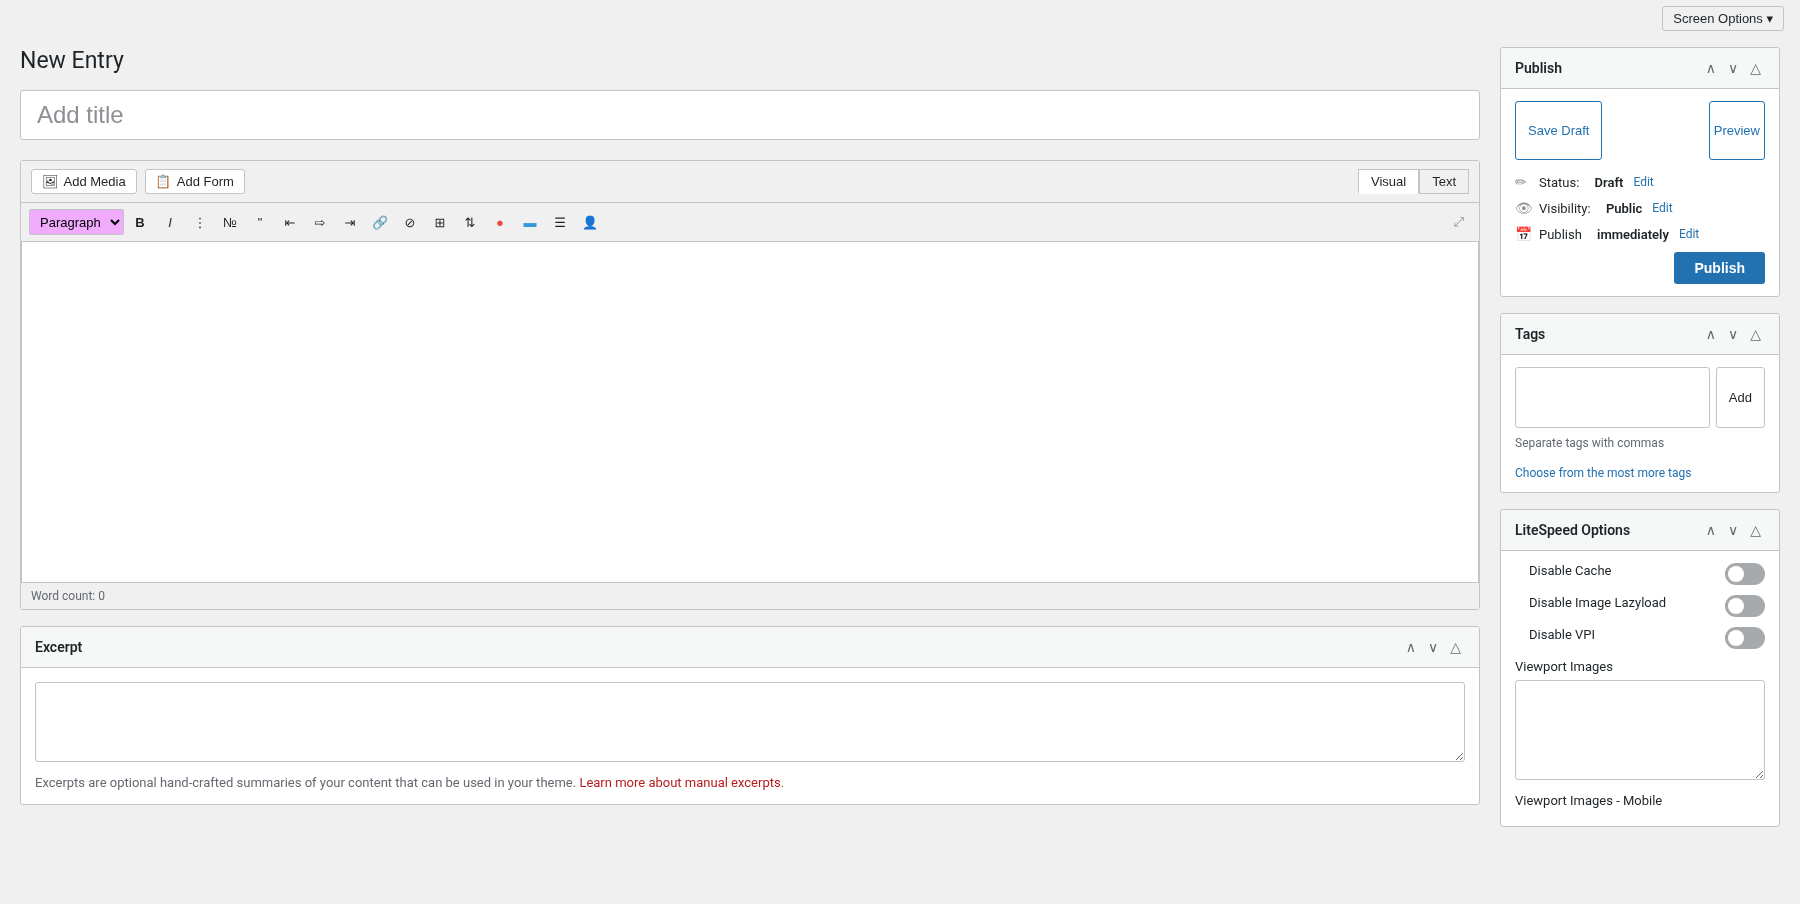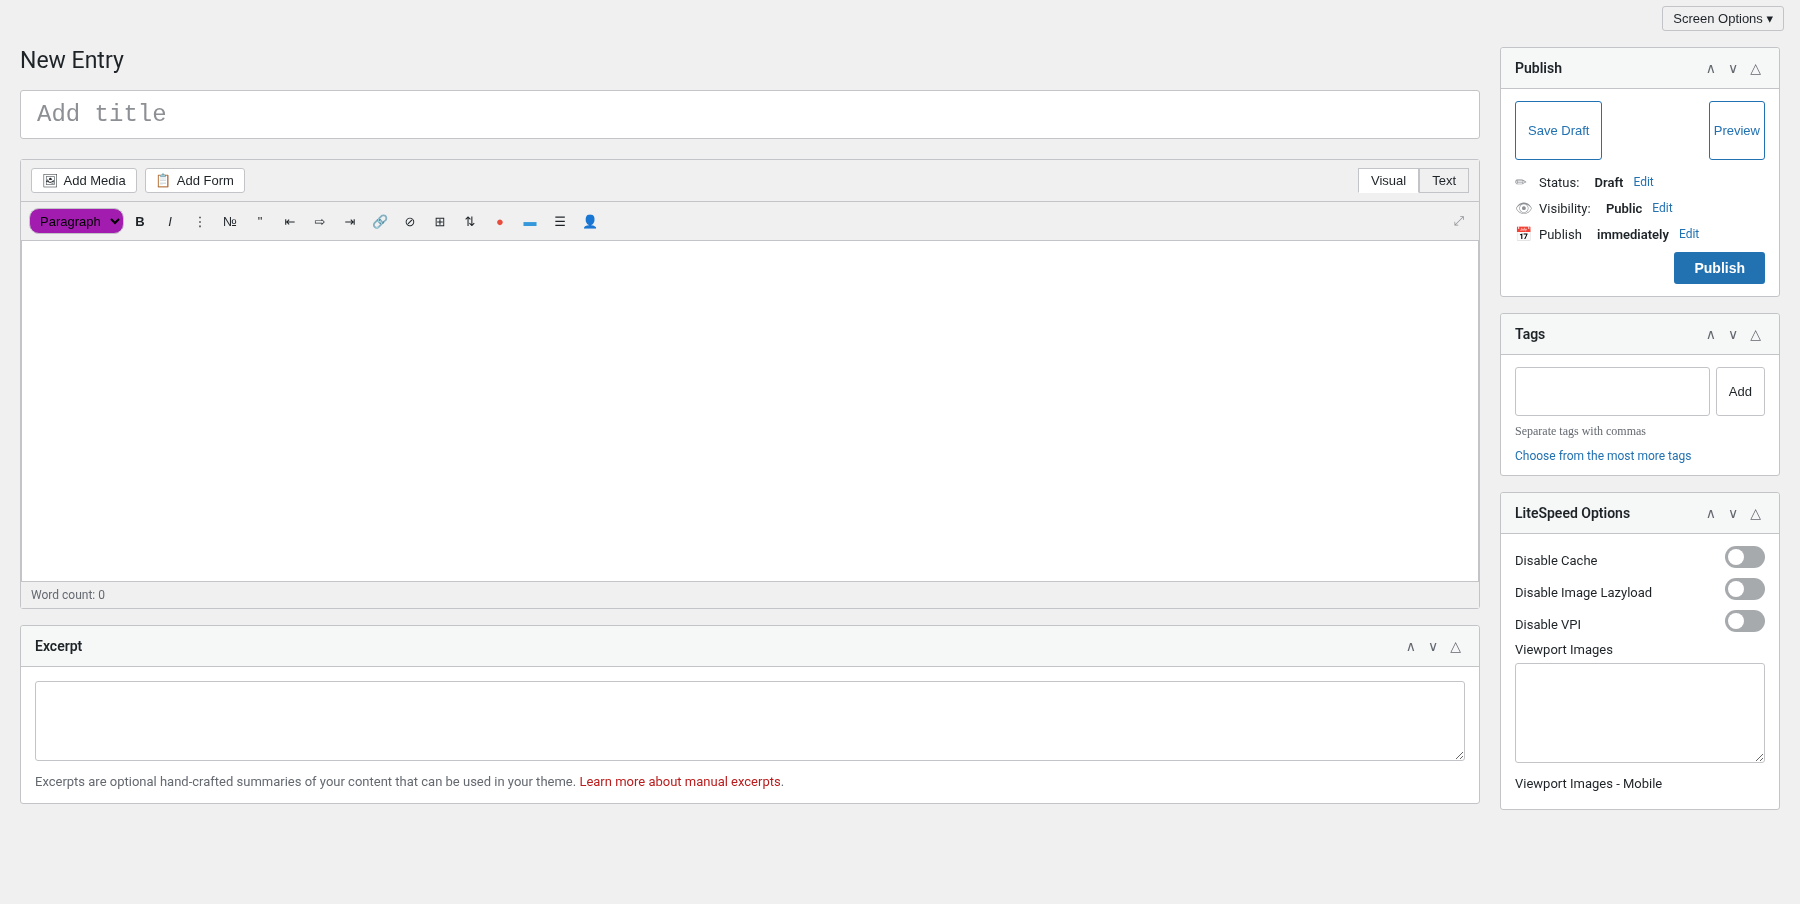--- a/index.html
+++ b/index.html
@@ -42,21 +42,20 @@
     .title-input {
       width: 100%;
       padding: 10px 16px;
       font-size: 24px;
       border: 1px solid #c3c4c7;
       border-radius: 3px;
       background: #fff;
       color: #a21caf;
       margin-bottom: 20px;
       outline: none;
-      font-family: Liberation Mono, monospace;
     }
     .title-input::placeholder { color: #8c8f94; }
     .editor-box {
       background: #f0f0f1;
       border: 1px solid #c3c4c7;
       border-radius: 3px;
     }
     .media-bar {
       display: flex;
       gap: 8px;
@@ -112,22 +111,22 @@
       background: transparent;
       border: 1px solid transparent;
       border-radius: 3px;
       cursor: pointer;
       font-size: 13px;
       color: #1d2327;
     }
     .toolbar-select {
       padding: 3px 6px;
       border: 1px solid #c3c4c7;
-      border-radius: 10px;
-      background: #a21caf;
+      border-radius: 2px;
+      background: #f0abfc;
       font-size: 13px;
       cursor: pointer;
       height: 26px;
     }
     .editor-content {
       background: #fff;
       min-height: 340px;
       padding: 10px;
       border: none;
       outline: none;
@@ -299,36 +298,37 @@
     }
     .tags-input {
       flex: 1;
       padding: 4px 8px;
       border: 1px solid #c3c4c7;
       border-radius: 3px;
       font-size: 13px;
       outline: none;
     }
     .btn-add-tag {
-      padding: 16px 12px;
-      background: #fff;
-      border: 1px solid #c3c4c7;
-      border-radius: 3px;
-      color: #1d2327;
-      cursor: pointer;
-      font-size: 13px;
-    }
-    .tags-hint { font-size: 12px; color: #646970; margin-bottom: 10px; font-family: Liberation Serif, serif; }
+      padding: 22px 12px;
+      background: #fff;
+      border: 1px solid #c3c4c7;
+      border-radius: 3px;
+      color: #1d2327;
+      cursor: pointer;
+      font-size: 13px;
+    }
+    .tags-hint { font-size: 12px; color: #646970; margin-bottom: 16px; }
     .tags-link { color: #2271b1; text-decoration: none; font-size: 12px; display: block; }
     
     .toggle-row {
       display: flex;
-      align-items: flex-end;
+      align-items: flex-start;
       margin-bottom: 10px;
       font-size: 13px;
+      margin-left: 14px;
     }
     .toggle-label { flex: 1; color: #1d2327; }
     .toggle {
       position: relative;
       width: 40px;
       height: 22px;
     }
     .toggle input { opacity: 0; width: 0; height: 0; }
     .toggle-slider {
       position: absolute;

